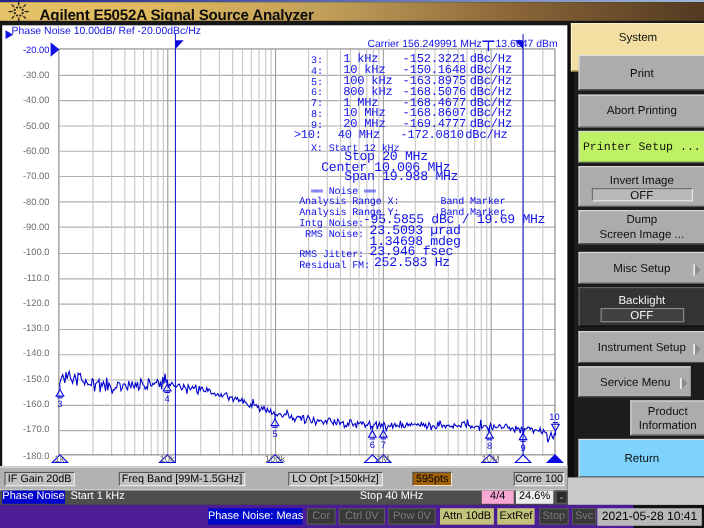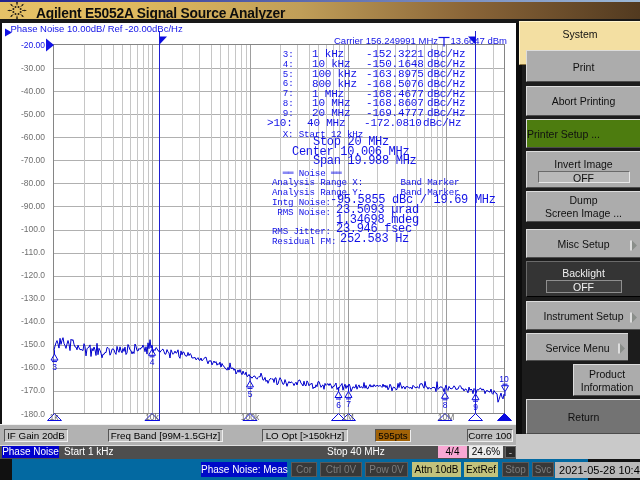--- a/index.html
+++ b/index.html
@@ -250,21 +250,21 @@
 <div style="position:absolute;left:4px;right:0;top:29px;height:32px;background:#acacac;color:#101010;border-top:1px solid #dcdcdc;border-left:1px solid #dcdcdc;border-bottom:1px solid #4c4c4c;box-sizing:border-box;text-align:center;font-size:10.5px;">
         <div style="padding-top:10px">
           <div style="line-height:13px">Print</div>
         </div>
       </div>
 <div style="position:absolute;left:4px;right:0;top:65px;height:30px;background:#acacac;color:#101010;border-top:1px solid #dcdcdc;border-left:1px solid #dcdcdc;border-bottom:1px solid #4c4c4c;box-sizing:border-box;text-align:center;font-size:10.5px;">
         <div style="padding-top:8px">
           <div style="line-height:13px">Abort Printing</div>
         </div>
       </div>
-<div style="position:absolute;left:4px;right:0;top:98px;height:29px;background:#4d7c0f;color:#101010;border-top:1px solid #dcdcdc;border-left:1px solid #dcdcdc;border-bottom:1px solid #4c4c4c;box-sizing:border-box;font-size:10.5px;">
+<div style="position:absolute;left:4px;right:0;top:98px;height:29px;background:#bef264;color:#101010;border-top:1px solid #dcdcdc;border-left:1px solid #dcdcdc;border-bottom:1px solid #4c4c4c;box-sizing:border-box;text-align:center;font-size:10.5px;font-family:Liberation Mono, monospace;">
         <div style="padding-top:8px">
           <div style="line-height:13px">Printer Setup ...</div>
         </div>
       </div>
 <div style="position:absolute;left:4px;right:0;top:130px;height:37px;background:#acacac;color:#101010;border-top:1px solid #dcdcdc;border-left:1px solid #dcdcdc;border-bottom:1px solid #4c4c4c;box-sizing:border-box;text-align:center;font-size:10.5px;">
         <div style="padding-top:6px">
           <div style="line-height:13px">Invert Image</div>
         </div>
         <div style="margin:0 auto;width:92px;height:12px;background:#b9b9b9;color:#101010;border-top:1px solid #6a6a6a;border-left:1px solid #6a6a6a;border-bottom:1px solid #e8e8e8;border-right:1px solid #e8e8e8;line-height:12px">OFF</div>
       </div>
@@ -306,21 +306,21 @@
           <line x1="1" y1="0.5" x2="1" y2="10.5" stroke="#ffffff" stroke-width="1.2"></line>
           <polygon points="2,0.5 7,5.5 2,10.5" fill="#8a8e8a"></polygon>
         </svg>
       </div>
 <div style="position:absolute;left:4px;right:0;top:343px;height:32px;background:#acacac;color:#101010;border-top:1px solid #dcdcdc;border-left:1px solid #dcdcdc;border-bottom:1px solid #4c4c4c;box-sizing:border-box;text-align:center;font-size:10.5px;margin-left:47px;">
         <div style="padding-top:3px">
           <div style="line-height:13px">Product</div>
           <div style="line-height:13px">Information</div>
         </div>
       </div>
-<div style="position:absolute;left:4px;right:0;top:378px;height:35px;background:#737373;color:#101010;border-top:1px solid #dcdcdc;border-left:1px solid #dcdcdc;border-bottom:1px solid #4c4c4c;box-sizing:border-box;text-align:center;font-size:10.5px;">
+<div style="position:absolute;left:4px;right:0;top:378px;height:35px;background:#7dd3fc;color:#101010;border-top:1px solid #dcdcdc;border-left:1px solid #dcdcdc;border-bottom:1px solid #4c4c4c;box-sizing:border-box;text-align:center;font-size:10.5px;">
         <div style="padding-top:11px">
           <div style="line-height:13px">Return</div>
         </div>
       </div>
 </div>
 <div class="abs" style="left:522px;top:457px;width:118px;height:3px;background:#161616"></div>
 <div class="abs" style="left:516px;top:434px;width:124px;height:25px;background:#c9c9c9"></div>
 
 <div class="abs" style="left:0;top:424px;width:516px;height:22px;background:#b2b2b2;border-top:1px solid #f2f2f2;border-bottom:1px solid #e0e0e0;box-sizing:border-box">
 <div style="position:absolute;left:4px;top:4px;width:64px;height:13px;background:#c2c2c2;border-top:1px solid #555;border-left:1px solid #555;border-bottom:1px solid #eee;border-right:1px solid #eee;box-sizing:border-box;text-align:center;font-size:9.8px;line-height:11px;color:#000;white-space:nowrap">IF Gain 20dB</div>
@@ -332,21 +332,21 @@
 
 <div class="abs" style="left:0;top:446px;width:516px;height:13px;background:#4e4e4e;color:#fff;font-size:10px">
   <div class="abs" style="left:2px;top:0;width:57px;height:12px;background:#0000cd;color:#fff;text-align:center;line-height:12px;font-size:10px">Phase Noise</div>
   <div class="abs" style="left:64px;top:0;line-height:12px">Start 1 kHz</div>
   <div class="abs" style="left:327px;top:0;line-height:12px">Stop 40 MHz</div>
   <div class="abs" style="left:438px;top:0;width:29px;height:12px;background:#f9a8d4;color:#000;text-align:center;line-height:12px">4/4</div>
   <div class="abs" style="left:469px;top:0;width:34px;height:12px;background:#ececec;color:#000;text-align:center;line-height:12px">24.6%</div>
   <div class="abs" style="left:505px;top:0;width:11px;height:12px;background:#2a2a2a;color:#bbb;text-align:center;line-height:12px;border:1px solid #666">-</div>
 </div>
 
-<div class="abs" style="left:12px;top:459px;width:576px;height:21px;background:#0369a1;font-size:10px;white-space:nowrap">
+<div class="abs" style="left:0;top:459px;width:576px;height:21px;background:#4c1d95;font-size:10px;white-space:nowrap">
   <div class="abs" style="left:189px;top:2.5px;width:86px;height:15px;background:#0009c8;color:#fff;text-align:center;line-height:15px">Phase Noise: Meas</div>
   <div class="abs" style="left:279px;top:2.5px;width:26px;height:15px;background:#383838;border:1px solid #5a5a5a;color:#7c7c7c;text-align:center;line-height:13px">Cor</div>
   <div class="abs" style="left:308px;top:2.5px;width:42px;height:15px;background:#383838;border:1px solid #5a5a5a;color:#7c7c7c;text-align:center;line-height:13px">Ctrl 0V</div>
   <div class="abs" style="left:353px;top:2.5px;width:43px;height:15px;background:#383838;border:1px solid #5a5a5a;color:#7c7c7c;text-align:center;line-height:13px">Pow 0V</div>
   <div class="abs" style="left:400px;top:2.5px;width:49px;height:15px;background:#c2c27c;color:#000;text-align:center;line-height:15px">Attn 10dB</div>
   <div class="abs" style="left:452px;top:2.5px;width:34px;height:15px;background:#c2c27c;color:#000;text-align:center;line-height:15px">ExtRef</div>
   <div class="abs" style="left:490px;top:2.5px;width:27px;height:15px;background:#383838;border:1px solid #5a5a5a;color:#7c7c7c;text-align:center;line-height:13px">Stop</div>
   <div class="abs" style="left:520px;top:2.5px;width:22px;height:15px;background:#383838;border:1px solid #5a5a5a;color:#7c7c7c;text-align:center;line-height:13px">Svc</div>
   <div class="abs" style="left:543px;top:2.5px;width:95px;height:16px;background:#b8b8b8;color:#000;text-align:center;line-height:16px;font-size:11px">2021-05-28 10:41</div>
 </div>

